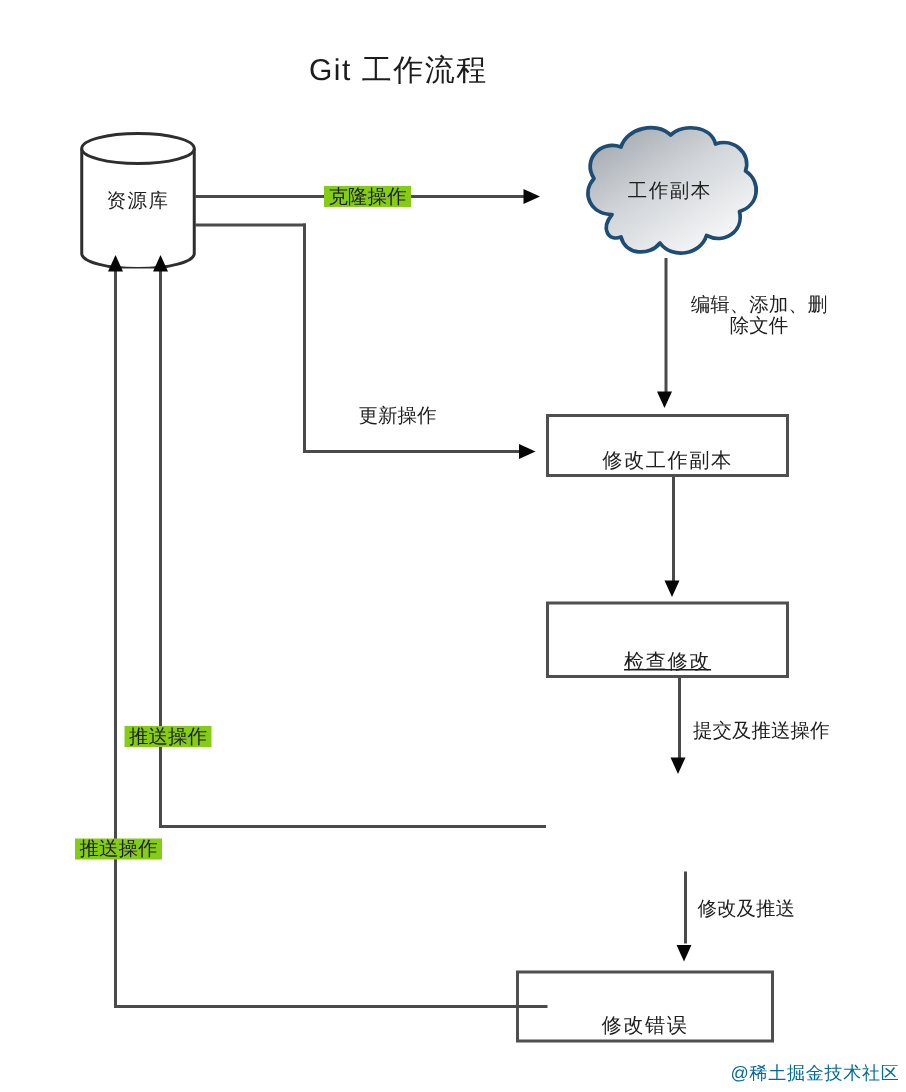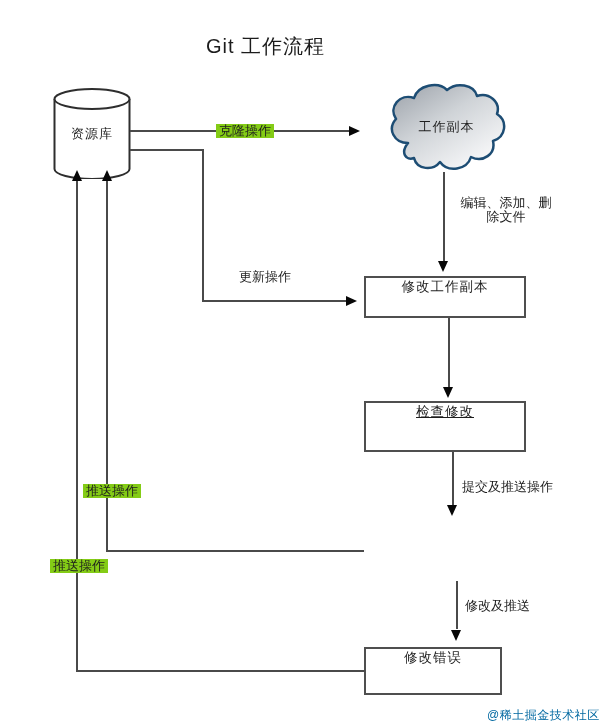--- a/index.html
+++ b/index.html
@@ -15,21 +15,21 @@
   }
   .lbl{
     font-size:13px;line-height:14px;white-space:nowrap;color:#1e1e1e;
   }
   .lbl2{
     font-size:13px;line-height:14px;text-align:center;color:#1e1e1e;
   }
   .on-line{background:#84cc16;padding:0 3px;}
   .flowbox{
     box-sizing:border-box;border:2px solid #4f4f4f;background:#ffffff;
-    display:flex;align-items:flex-start;justify-content:center;
+    display:flex;align-items:flex-end;justify-content:center;
     font-size:13.5px;color:#1e1e1e;letter-spacing:1px;
   }
   .h-line{height:2px;background:#4a4a4a;}
   .v-line{width:2px;background:#4a4a4a;}
   .ah{width:0;height:0;}
   .ah-right{border-top:5.5px solid transparent;border-bottom:5.5px solid transparent;border-left:11px solid #070707;}
   .ah-down{border-left:5.5px solid transparent;border-right:5.5px solid transparent;border-top:11px solid #070707;}
   .ah-up{border-left:5.5px solid transparent;border-right:5.5px solid transparent;border-bottom:11px solid #070707;}
   .watermark{font-size:12px;color:#0369a1;letter-spacing:.5px;white-space:nowrap;text-align:center;}
 </style>
@@ -91,21 +91,21 @@
 
   <div class="abs v-line" style="left:452px;top:452px;height:54px;"></div>
   <div class="abs ah ah-down" style="left:447px;top:505px;"></div>
   <div class="abs lbl" style="left:462px;top:480px;">提交及推送操作</div>
 
 
   <div class="abs v-line" style="left:456px;top:581px;height:48px;"></div>
   <div class="abs ah ah-down" style="left:451px;top:630px;"></div>
   <div class="abs lbl" style="left:465px;top:599px;">修改及推送</div>
 
-  <div class="abs flowbox" style="left:364px;top:647px;width:138px;height:48px;">
+  <div class="abs flowbox" style="left:344px;top:647px;width:172px;height:48px;">
     <span>修改错误</span>
   </div>
 
   <div class="abs h-line" style="left:106px;top:550px;width:258px;"></div>
   <div class="abs v-line" style="left:106px;top:180px;height:371px;"></div>
   <div class="abs ah ah-up" style="left:101.5px;top:170px;"></div>
   <div class="abs lbl on-line" style="left:83px;top:484px;">推送操作</div>
 
   <div class="abs h-line" style="left:76px;top:670px;width:289px;"></div>
   <div class="abs v-line" style="left:76px;top:180px;height:491px;"></div>

